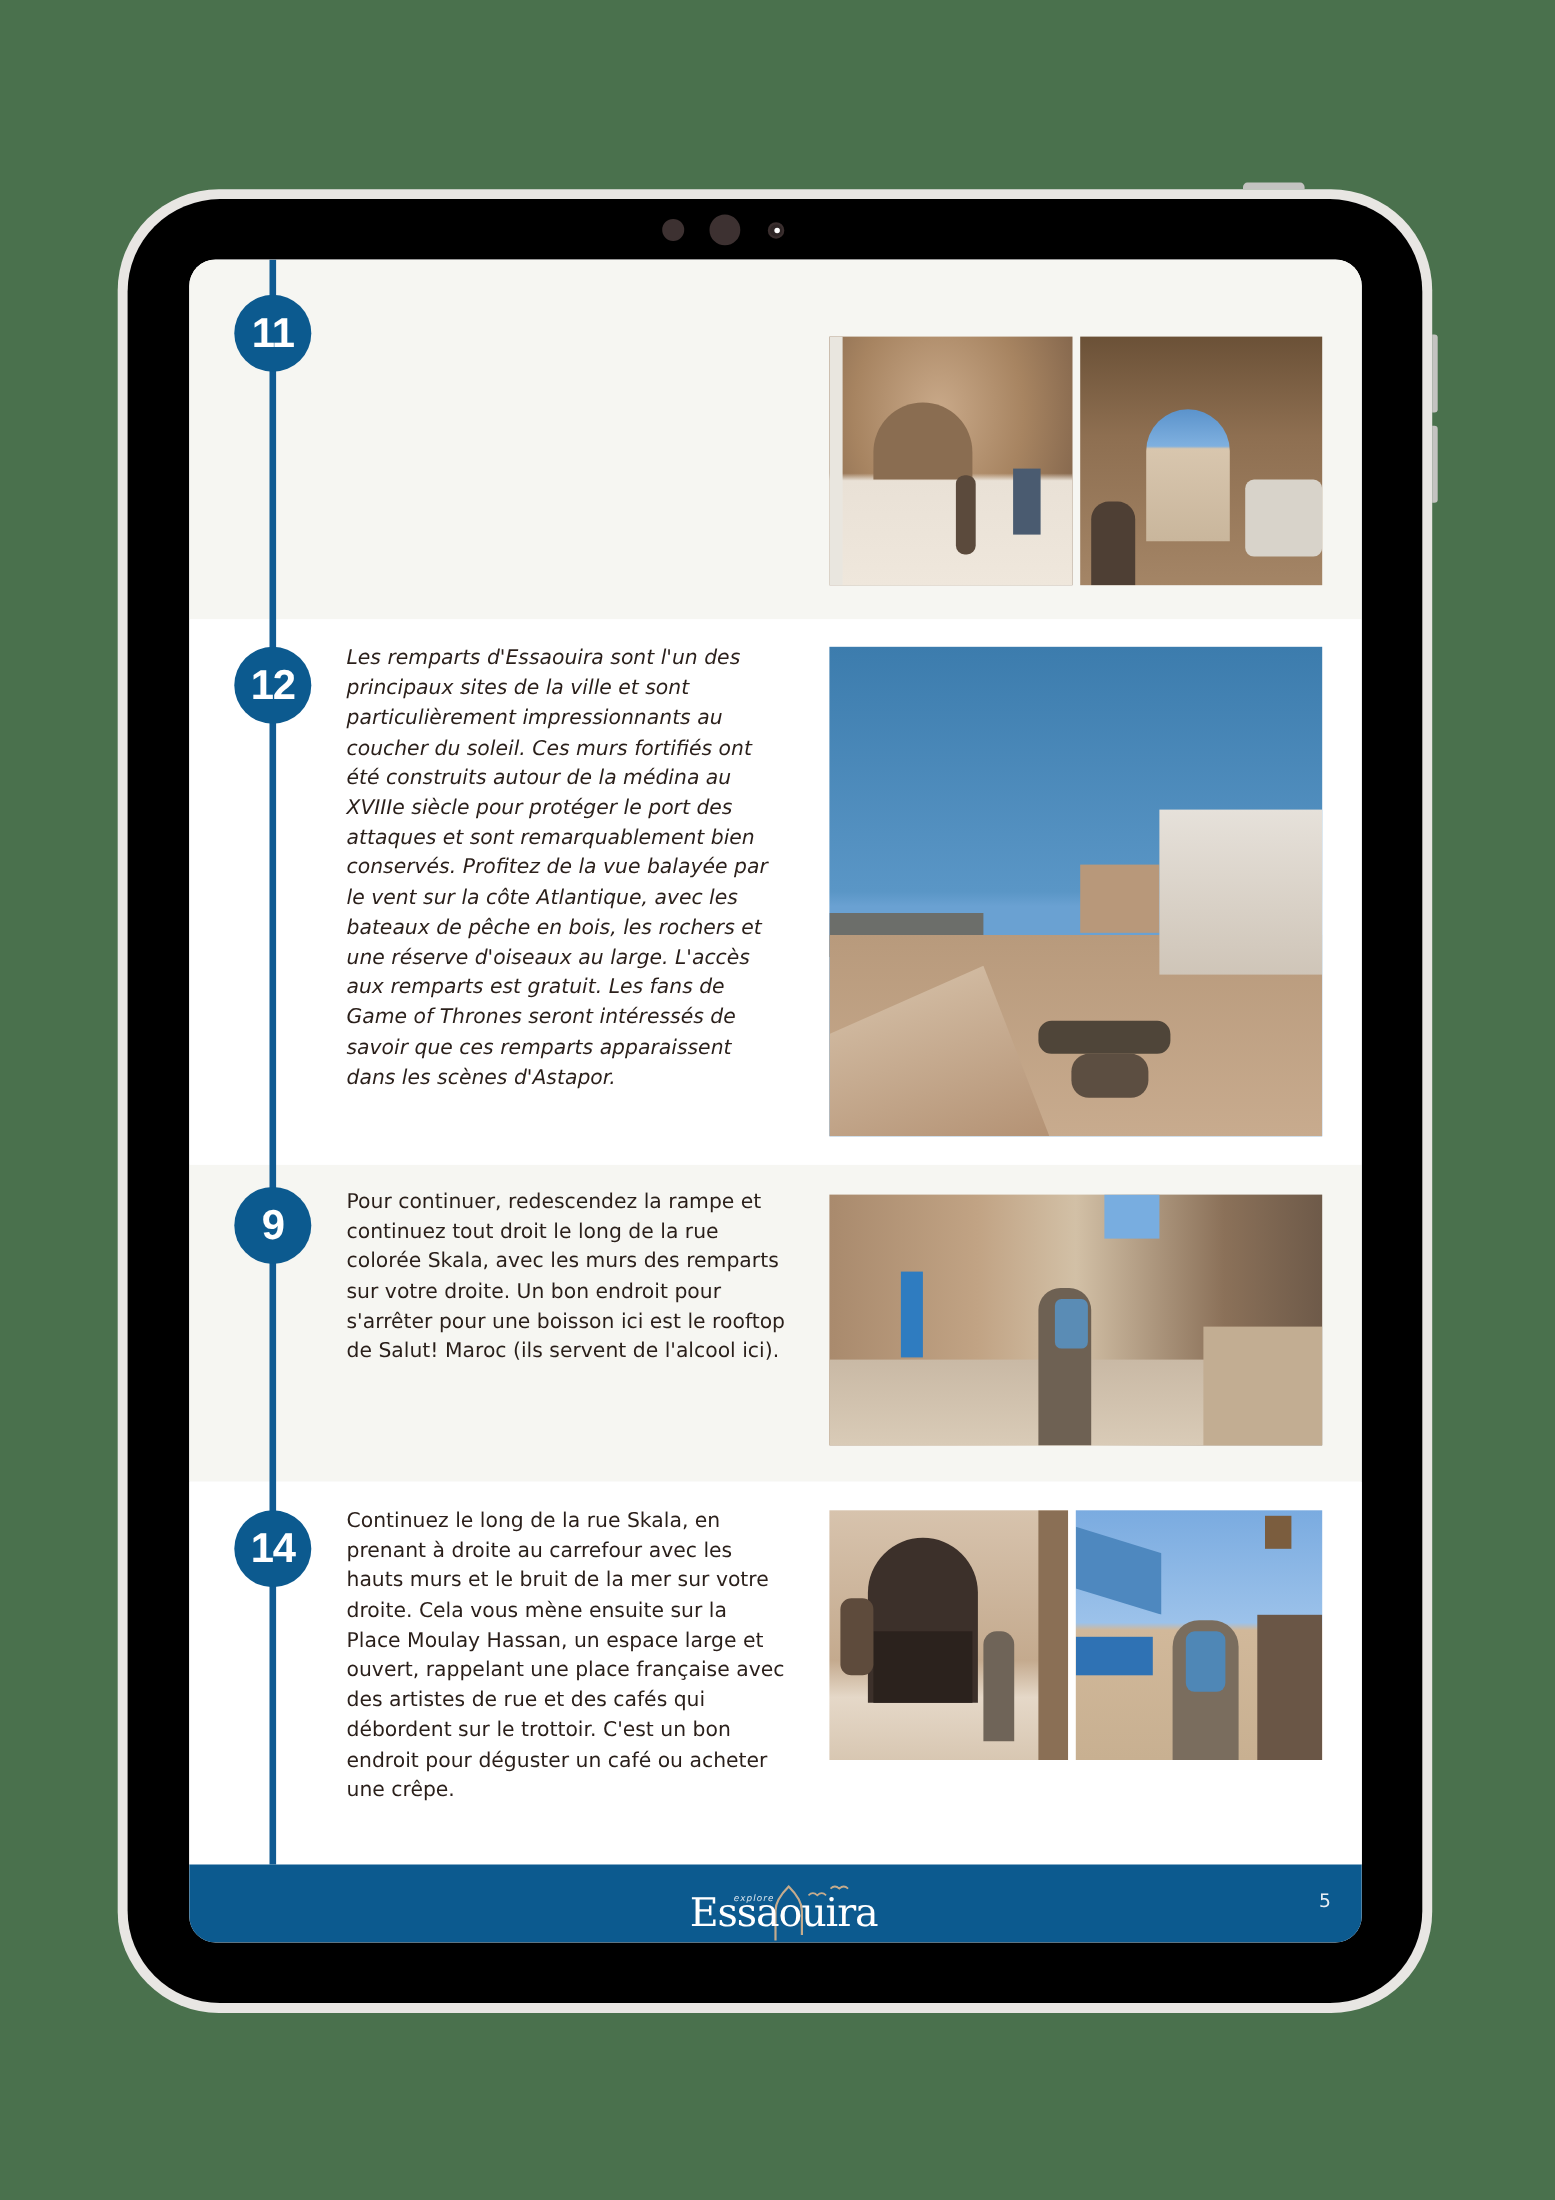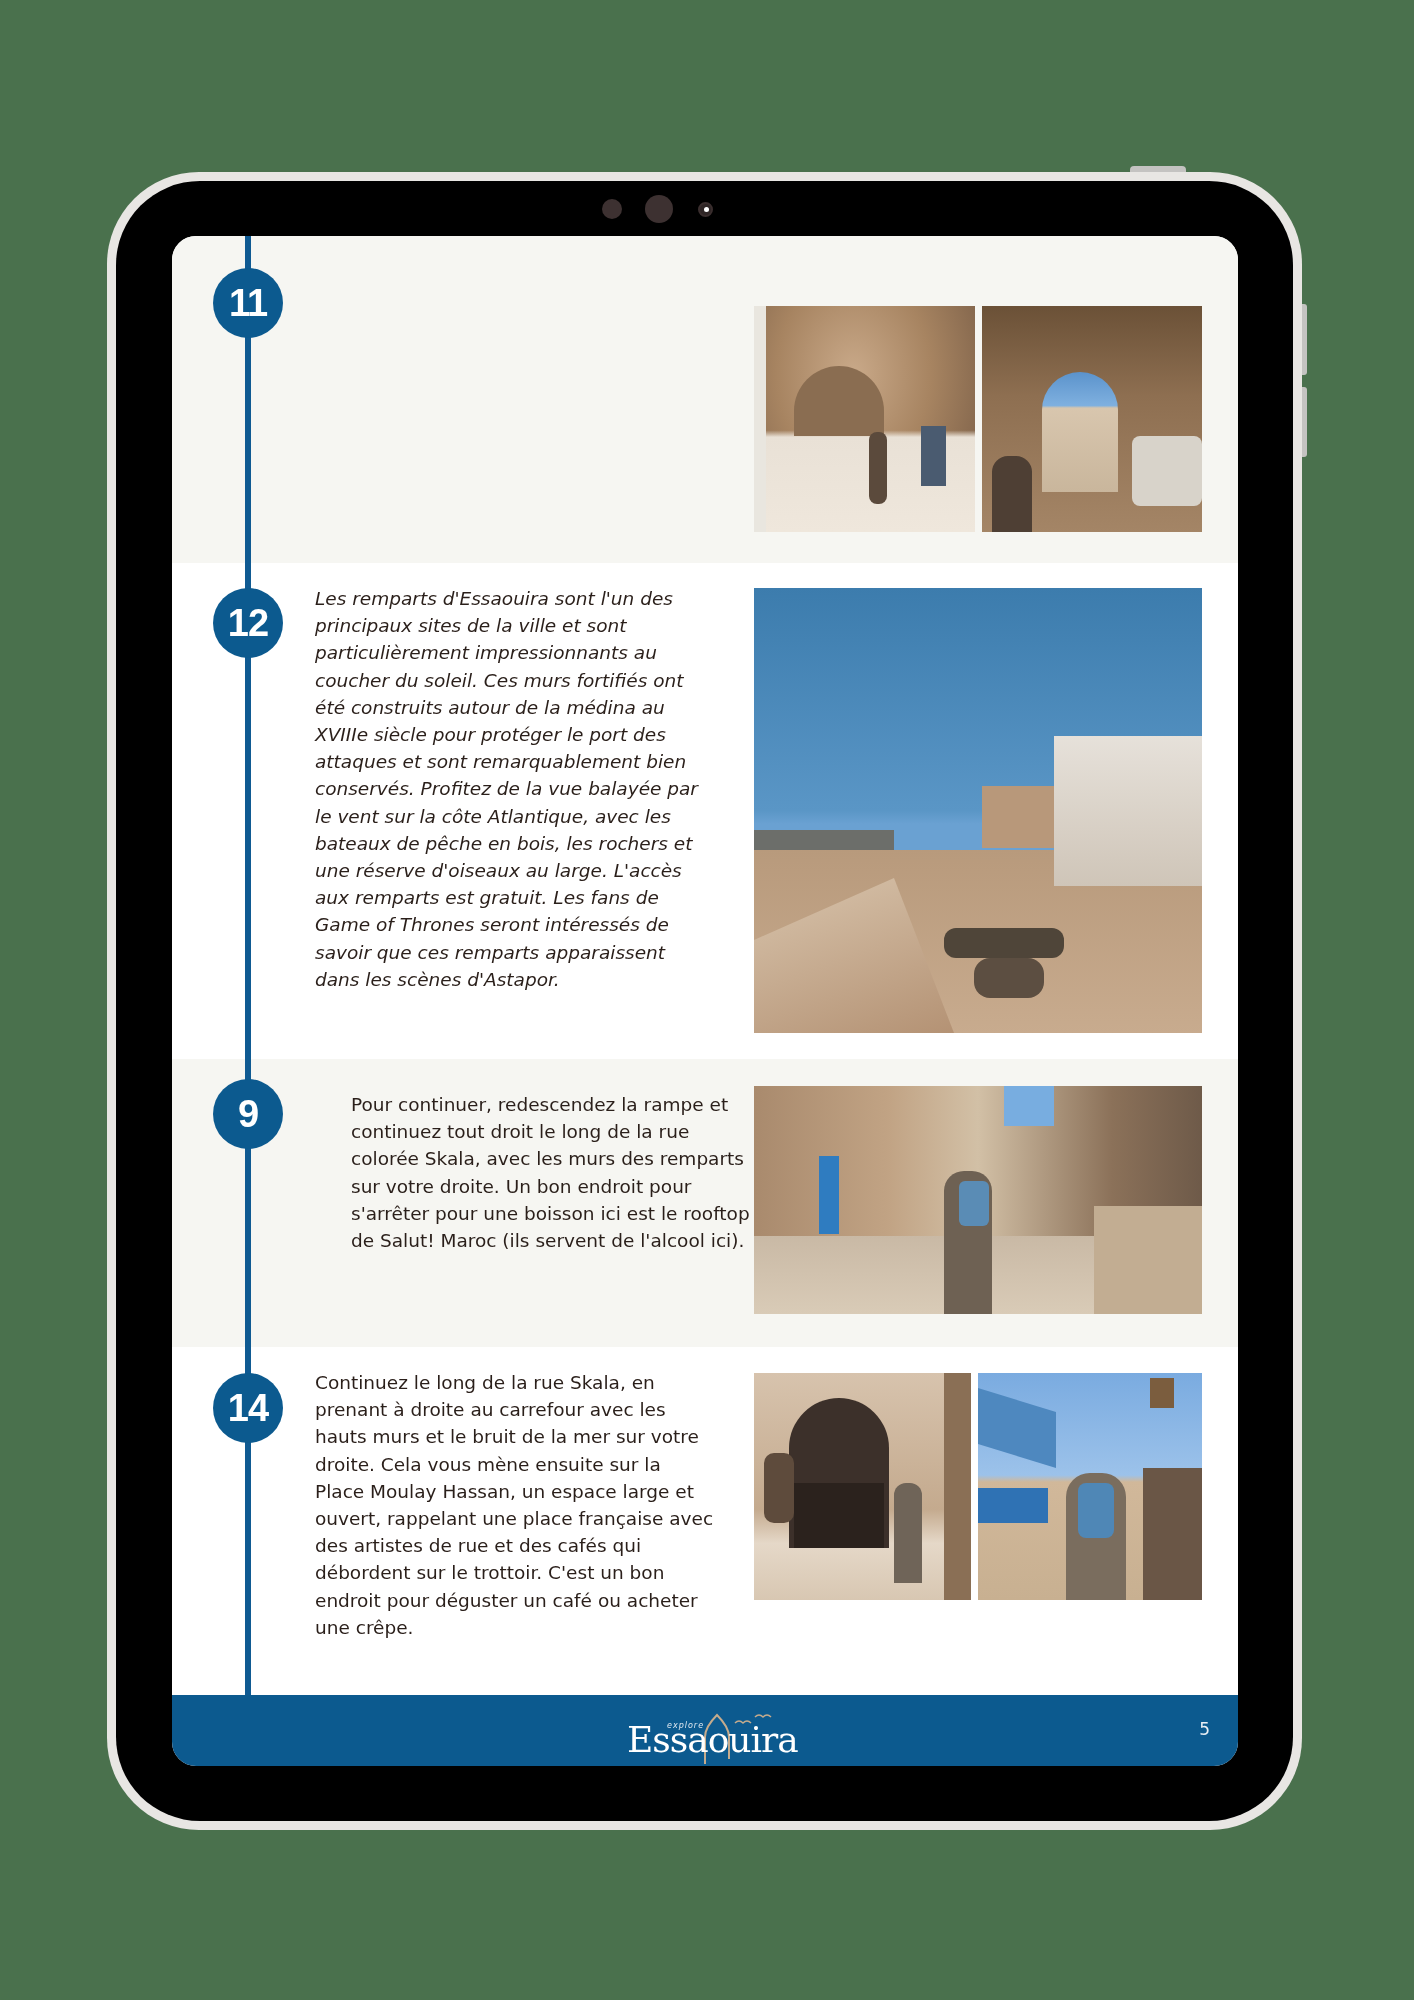--- a/index.html
+++ b/index.html
@@ -96,21 +96,21 @@
       <div style="position:absolute; left:0; top:262px; width:448px; height:183px; background:linear-gradient(180deg,#b89a7c 0%,#c8ab8e 100%);"></div>
       <div style="position:absolute; left:0; top:290px; width:200px; height:155px; background:linear-gradient(160deg,#d8c4ac,#b49274); clip-path:polygon(0 40%,70% 0,100% 100%,0 100%);"></div>
       <div style="position:absolute; left:228px; top:198px; width:72px; height:62px; background:#b8987a;"></div>
       <div style="position:absolute; left:300px; top:148px; width:148px; height:150px; background:linear-gradient(180deg,#e6e1da,#cfc5b8);"></div>
       <div style="position:absolute; left:190px; top:340px; width:120px; height:30px; background:#4f4539; border-radius:12px;"></div>
       <div style="position:absolute; left:220px; top:370px; width:70px; height:40px; background:#5c4e41; border-radius:16px;"></div>
     </div>
   </div>
 
   <div class="section alt" style="top:823px; height:288px;">
-    <div class="step-text" style="top:32px;margin-left:36px;">Pour continuer, redescendez la rampe et continuez tout droit le long de la rue colorée Skala, avec les murs des remparts sur votre droite. Un bon endroit pour s'arrêter pour une boisson ici est le rooftop de Salut! Maroc (ils servent de l'alcool ici).</div>
+    <div class="step-text" style="top:20px;">Pour continuer, redescendez la rampe et continuez tout droit le long de la rue colorée Skala, avec les murs des remparts sur votre droite. Un bon endroit pour s'arrêter pour une boisson ici est le rooftop de Salut! Maroc (ils servent de l'alcool ici).</div>
     <div class="photo" style="left:582px; top:27px; width:448px; height:228px; background:linear-gradient(90deg,#a98a6d 0%,#c1a384 30%,#d2c0a6 50%,#8b7159 80%,#6e5a49 100%);" title="Rue Skala animée bordée d'étals de tapis et d'artisanat">
       <div style="position:absolute; left:250px; top:0; width:50px; height:40px; background:#78ade0;"></div>
       <div style="position:absolute; left:0; top:150px; width:448px; height:78px; background:linear-gradient(180deg,#c9b9a5,#d9cbb7);"></div>
       <div style="position:absolute; left:65px; top:70px; width:20px; height:78px; background:#2f7cc0;"></div>
       <div style="position:absolute; left:190px; top:85px; width:48px; height:143px; background:#6e6153; border-radius:20px 20px 0 0;"></div>
       <div style="position:absolute; left:205px; top:95px; width:30px; height:45px; background:#5a8cb5; border-radius:6px;"></div>
       <div style="position:absolute; left:340px; top:120px; width:108px; height:108px; background:#c2ad92;"></div>
     </div>
   </div>
 

